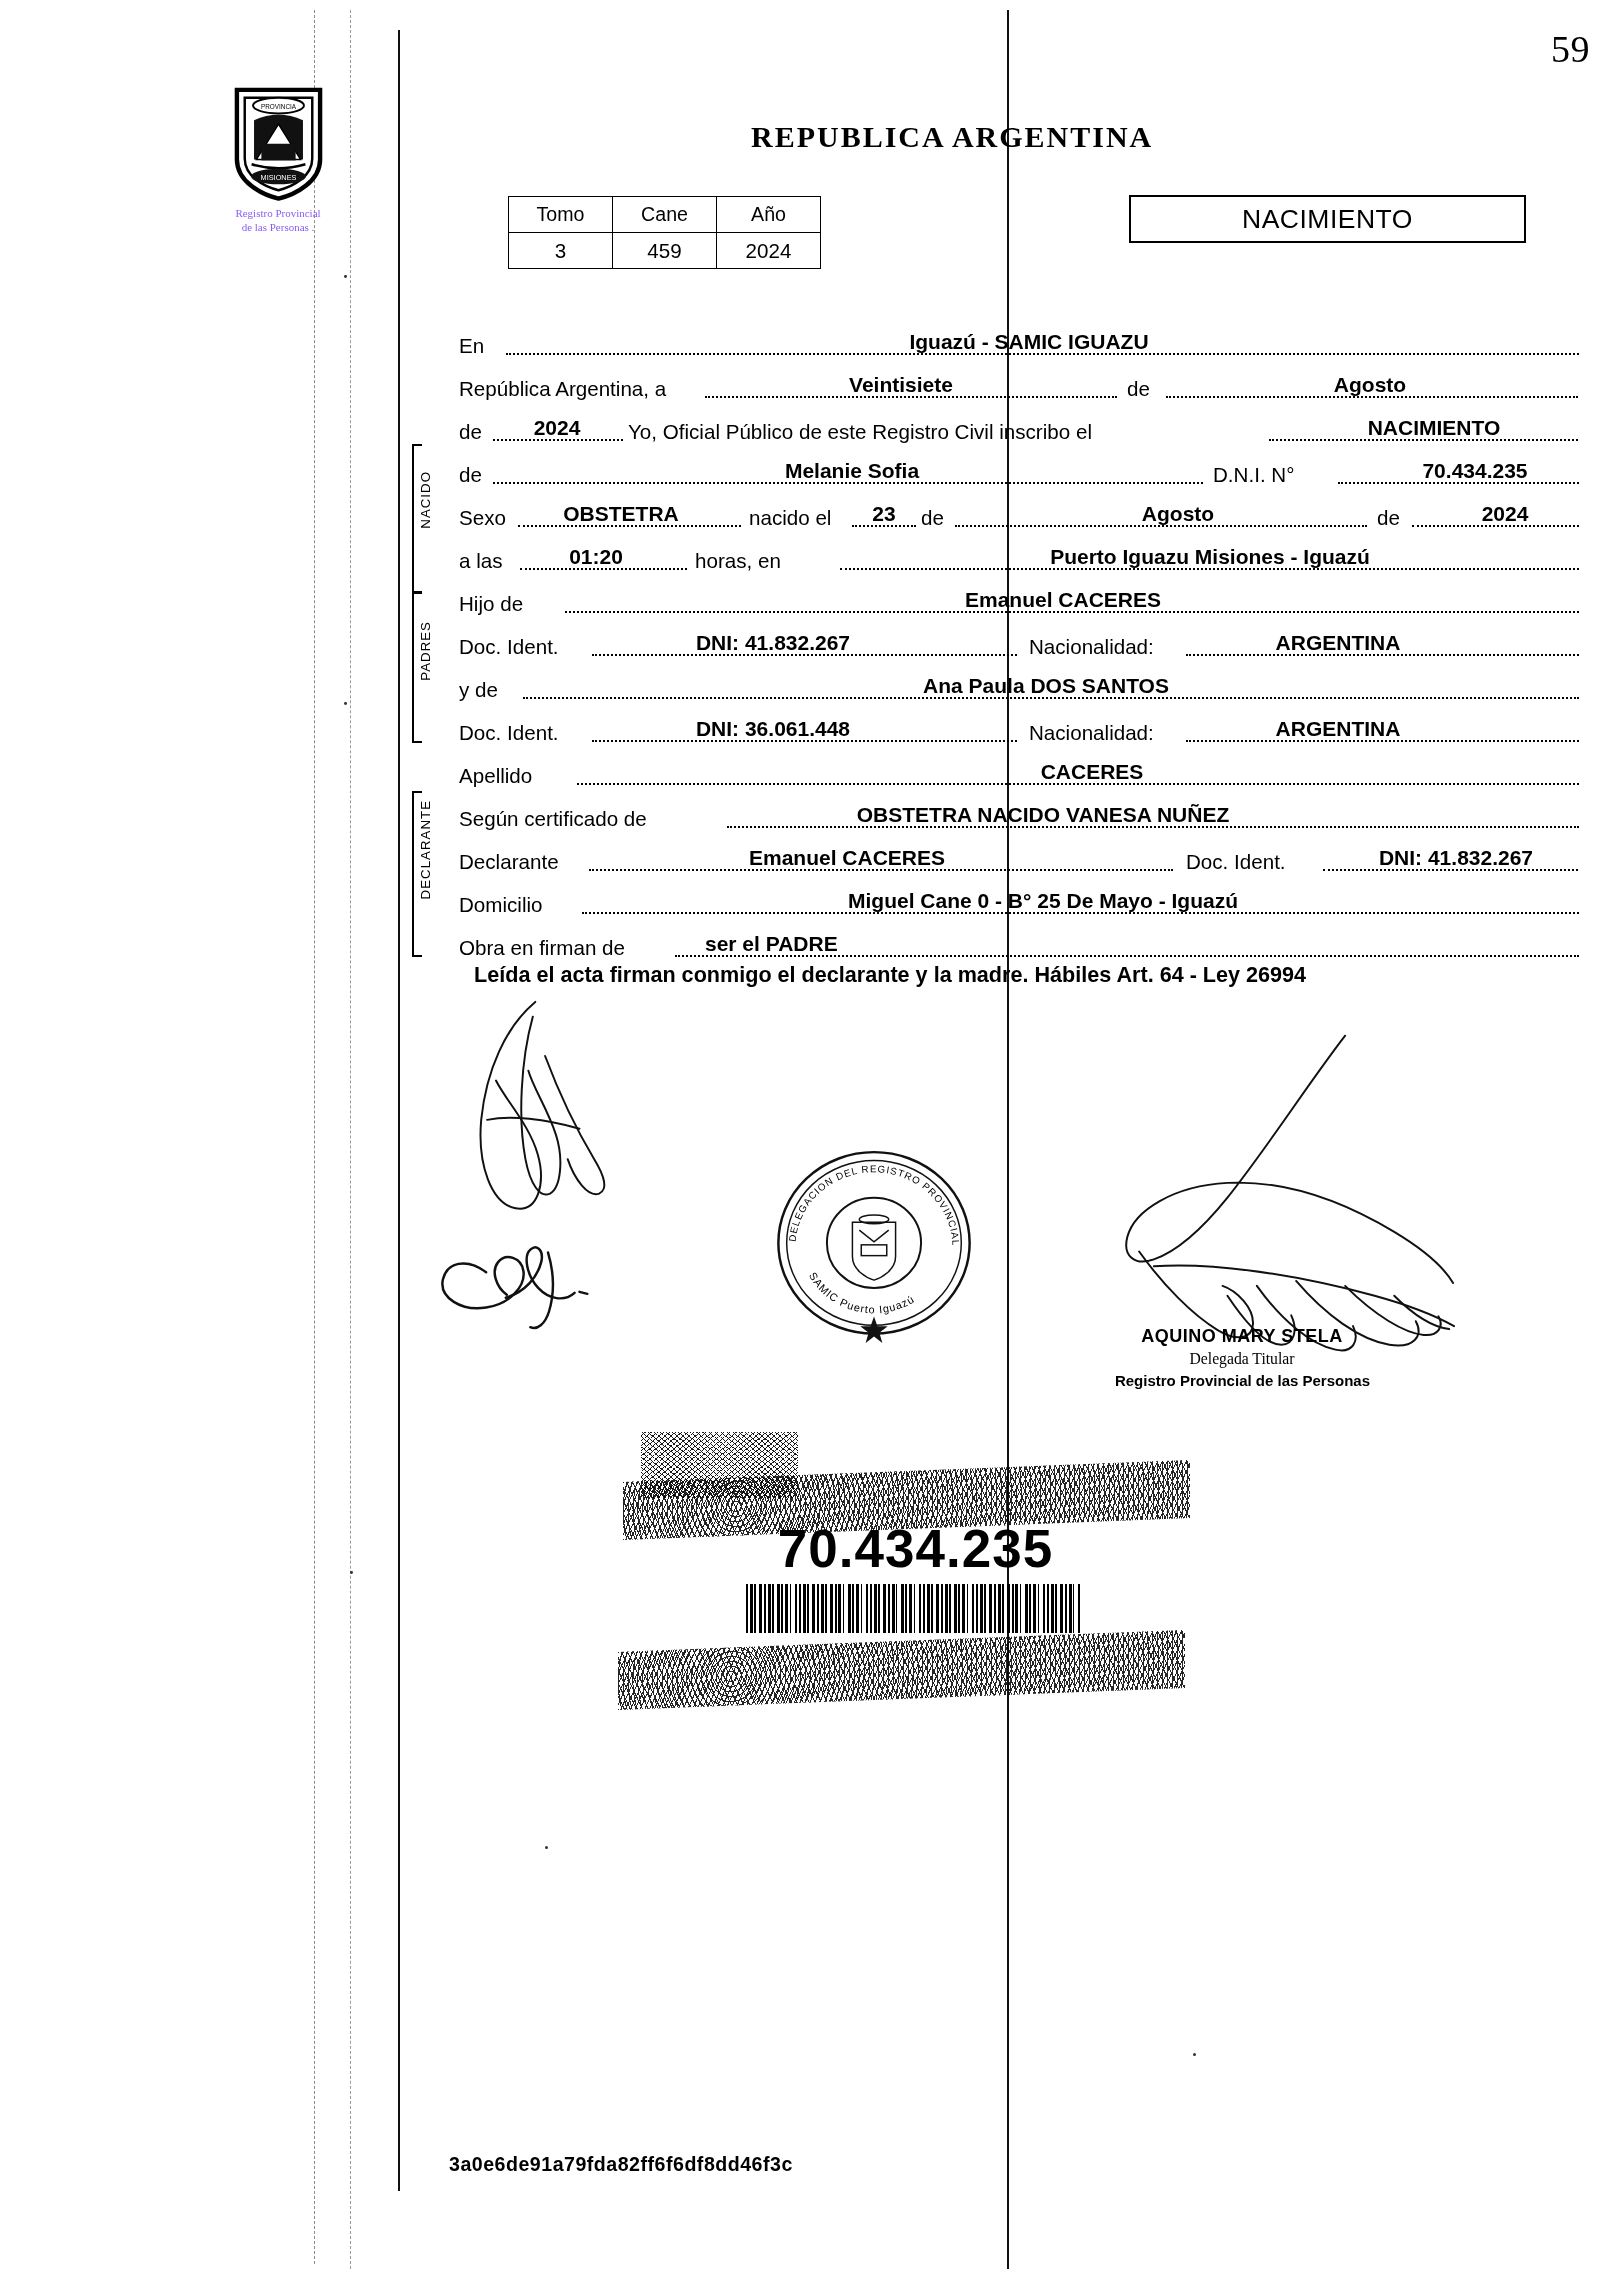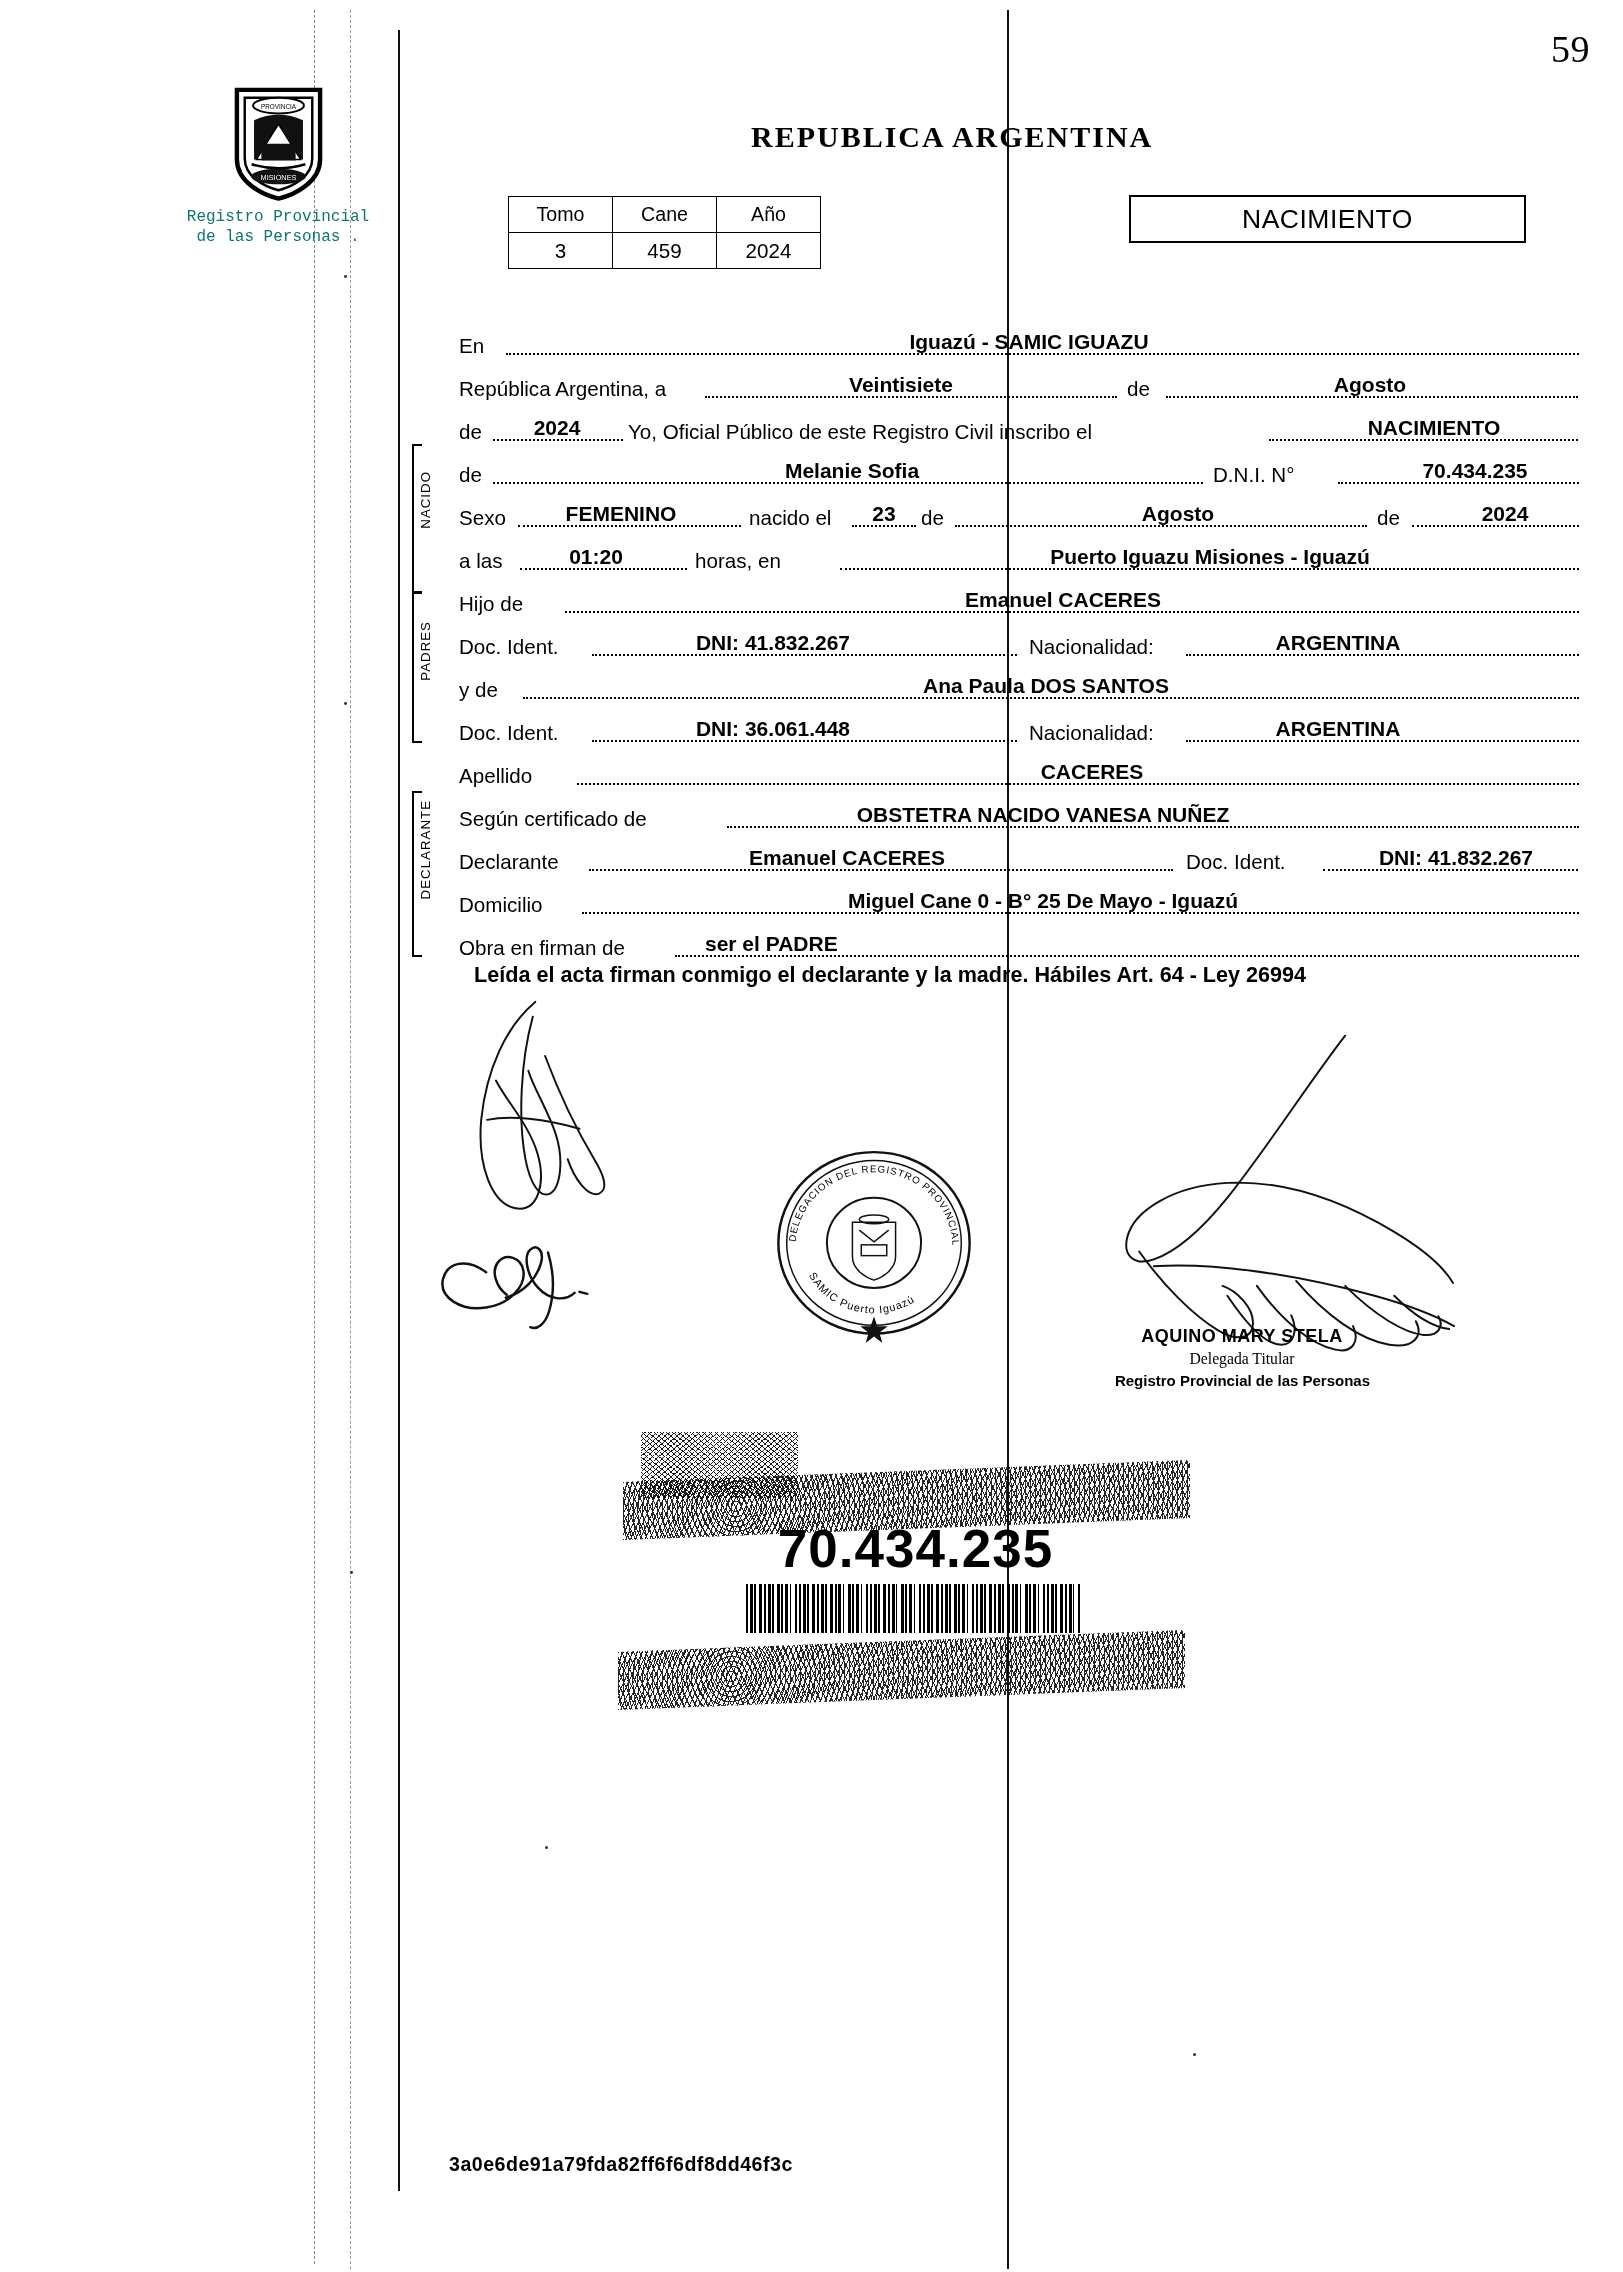--- a/index.html
+++ b/index.html
@@ -53,24 +53,24 @@
   }
   .crest {
     width: 93px;
     height: 115px;
     margin: 0 auto;
     position: relative;
   }
   .crest svg { display:block; }
   .crest-caption {
     margin-top: 5.9px;
-    font-size: 16px;
+    font-size: 11px;
     line-height: 1.25;
-    font-family: Liberation Mono, monospace;
-    color: #0f766e;
+    font-family: Liberation Serif, serif;
+    color: #8b5cf6;
   }
 
   .republica {
     position: absolute;
     left: 751px;
     top: 120px;
     font-size: 30px;
     font-weight: bold;
     letter-spacing: 2px;
     font-family: "Liberation Serif", serif;
@@ -381,21 +381,21 @@
       <div class="dots" style="left:34px; width:710px;"></div>
       <div class="fill center" style="left:393px;">Melanie Sofia</div>
       <div class="lbl" style="left:754px;">D.N.I. N°</div>
       <div class="dots" style="left:879px; width:241px;"></div>
       <div class="fill center" style="left:1016px;">70.434.235</div>
     </div>
 
     <div class="row">
       <div class="lbl" style="left:0;">Sexo</div>
       <div class="dots" style="left:59px; width:223px;"></div>
-      <div class="fill center" style="left:162px;">FEMENINO</div>
+      <div class="fill center" style="left:162px;">OBSTETRA</div>
       <div class="lbl" style="left:290px;">nacido el</div>
       <div class="dots" style="left:393px; width:64px;"></div>
       <div class="fill center" style="left:425px;">23</div>
       <div class="lbl" style="left:462px;">de</div>
       <div class="dots" style="left:496px; width:412px;"></div>
       <div class="fill center" style="left:719px;">Agosto</div>
       <div class="lbl" style="left:918px;">de</div>
       <div class="dots" style="left:953px; width:167px;"></div>
       <div class="fill center" style="left:1046px;">2024</div>
     </div>

